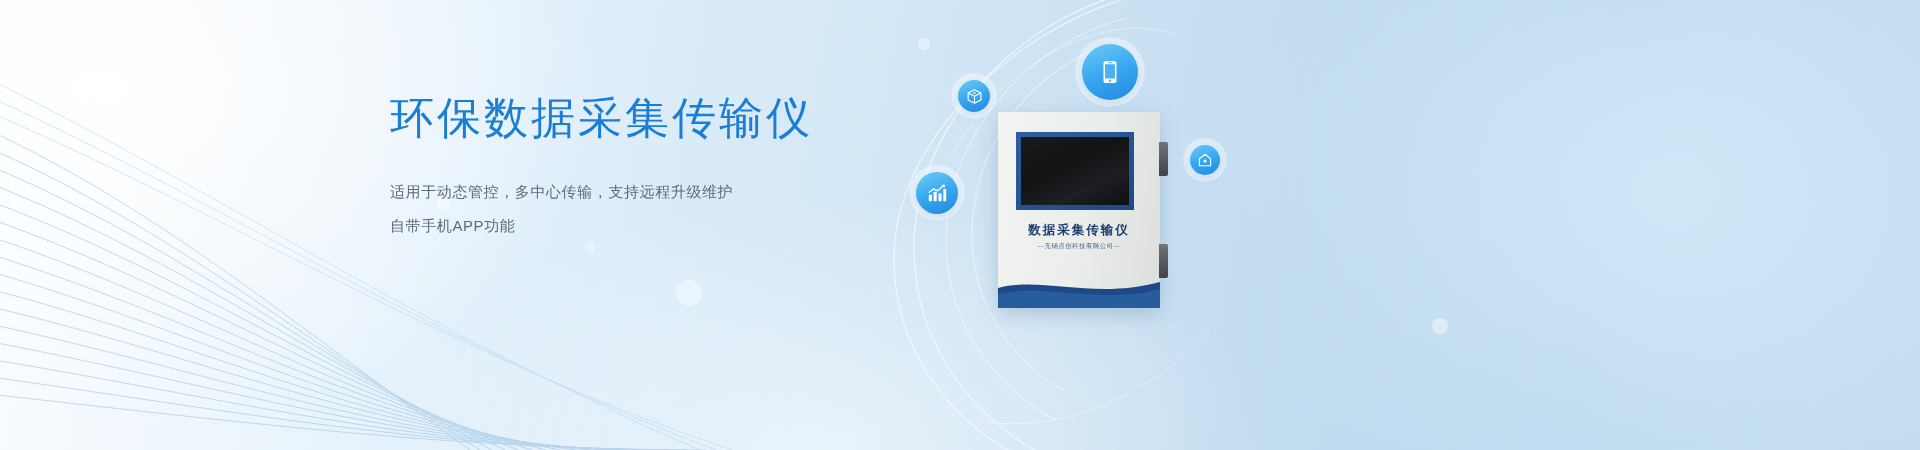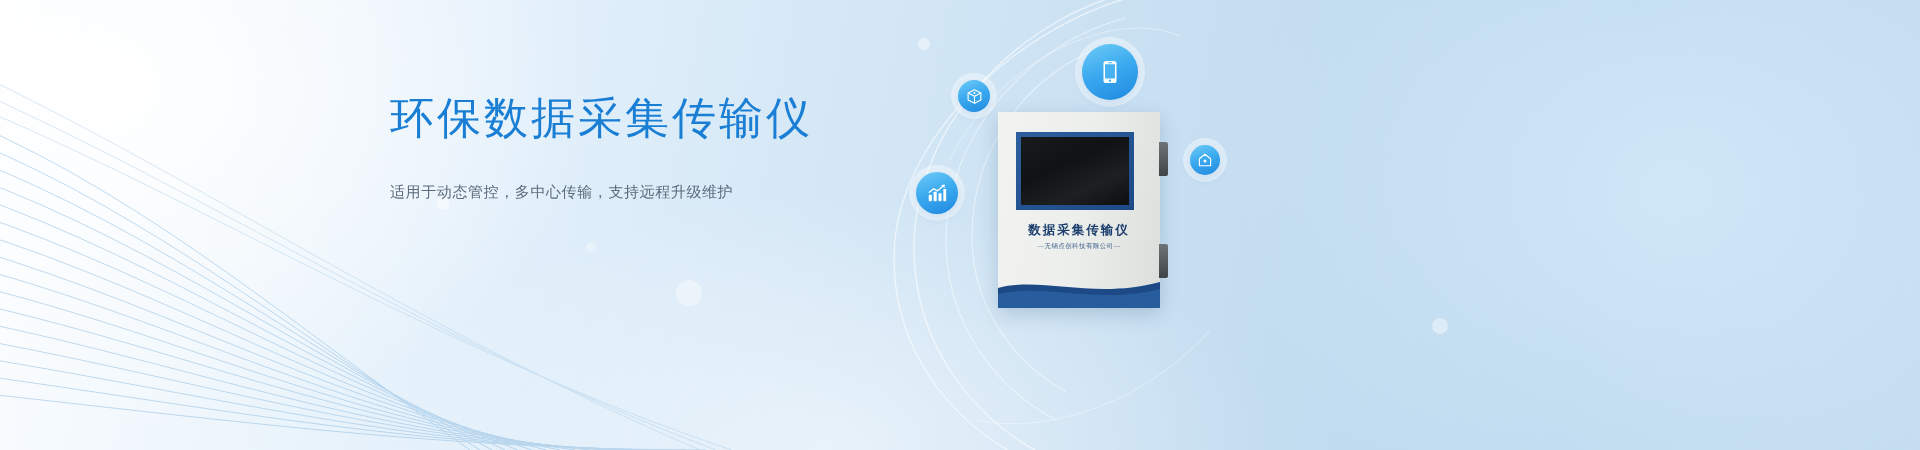--- a/index.html
+++ b/index.html
@@ -110,20 +110,21 @@
   <div class="bubble" style="left:676px;top:280px;width:26px;height:26px;"></div>
   <div class="bubble" style="left:436px;top:196px;width:14px;height:14px;"></div>
   <div class="bubble" style="left:586px;top:242px;width:10px;height:10px;opacity:.75;"></div>
   <div class="bubble" style="left:918px;top:38px;width:12px;height:12px;"></div>
   <div class="bubble" style="left:1432px;top:318px;width:16px;height:16px;"></div>
 
   <div class="copy">
     <h1 class="title">环保数据采集传输仪</h1>
     <ul class="lines">
       <li>适用于动态管控，多中心传输，支持远程升级维护</li>
+      <li>自带手机APP功能</li>
     </ul>
   </div>
 
   <div class="visual">
 
     <svg class="rings" viewBox="0 0 480 450" fill="none">
       <g stroke="#ffffff" stroke-width="1.3" opacity=".62" fill="none">
         <path d="M262 -10 C 150 10, 34 118, 34 248 C 34 338, 86 412, 158 452"></path>
         <path d="M286 -10 C 162 6, 14 128, 14 258 C 14 350, 70 424, 150 462"></path>
       </g>

